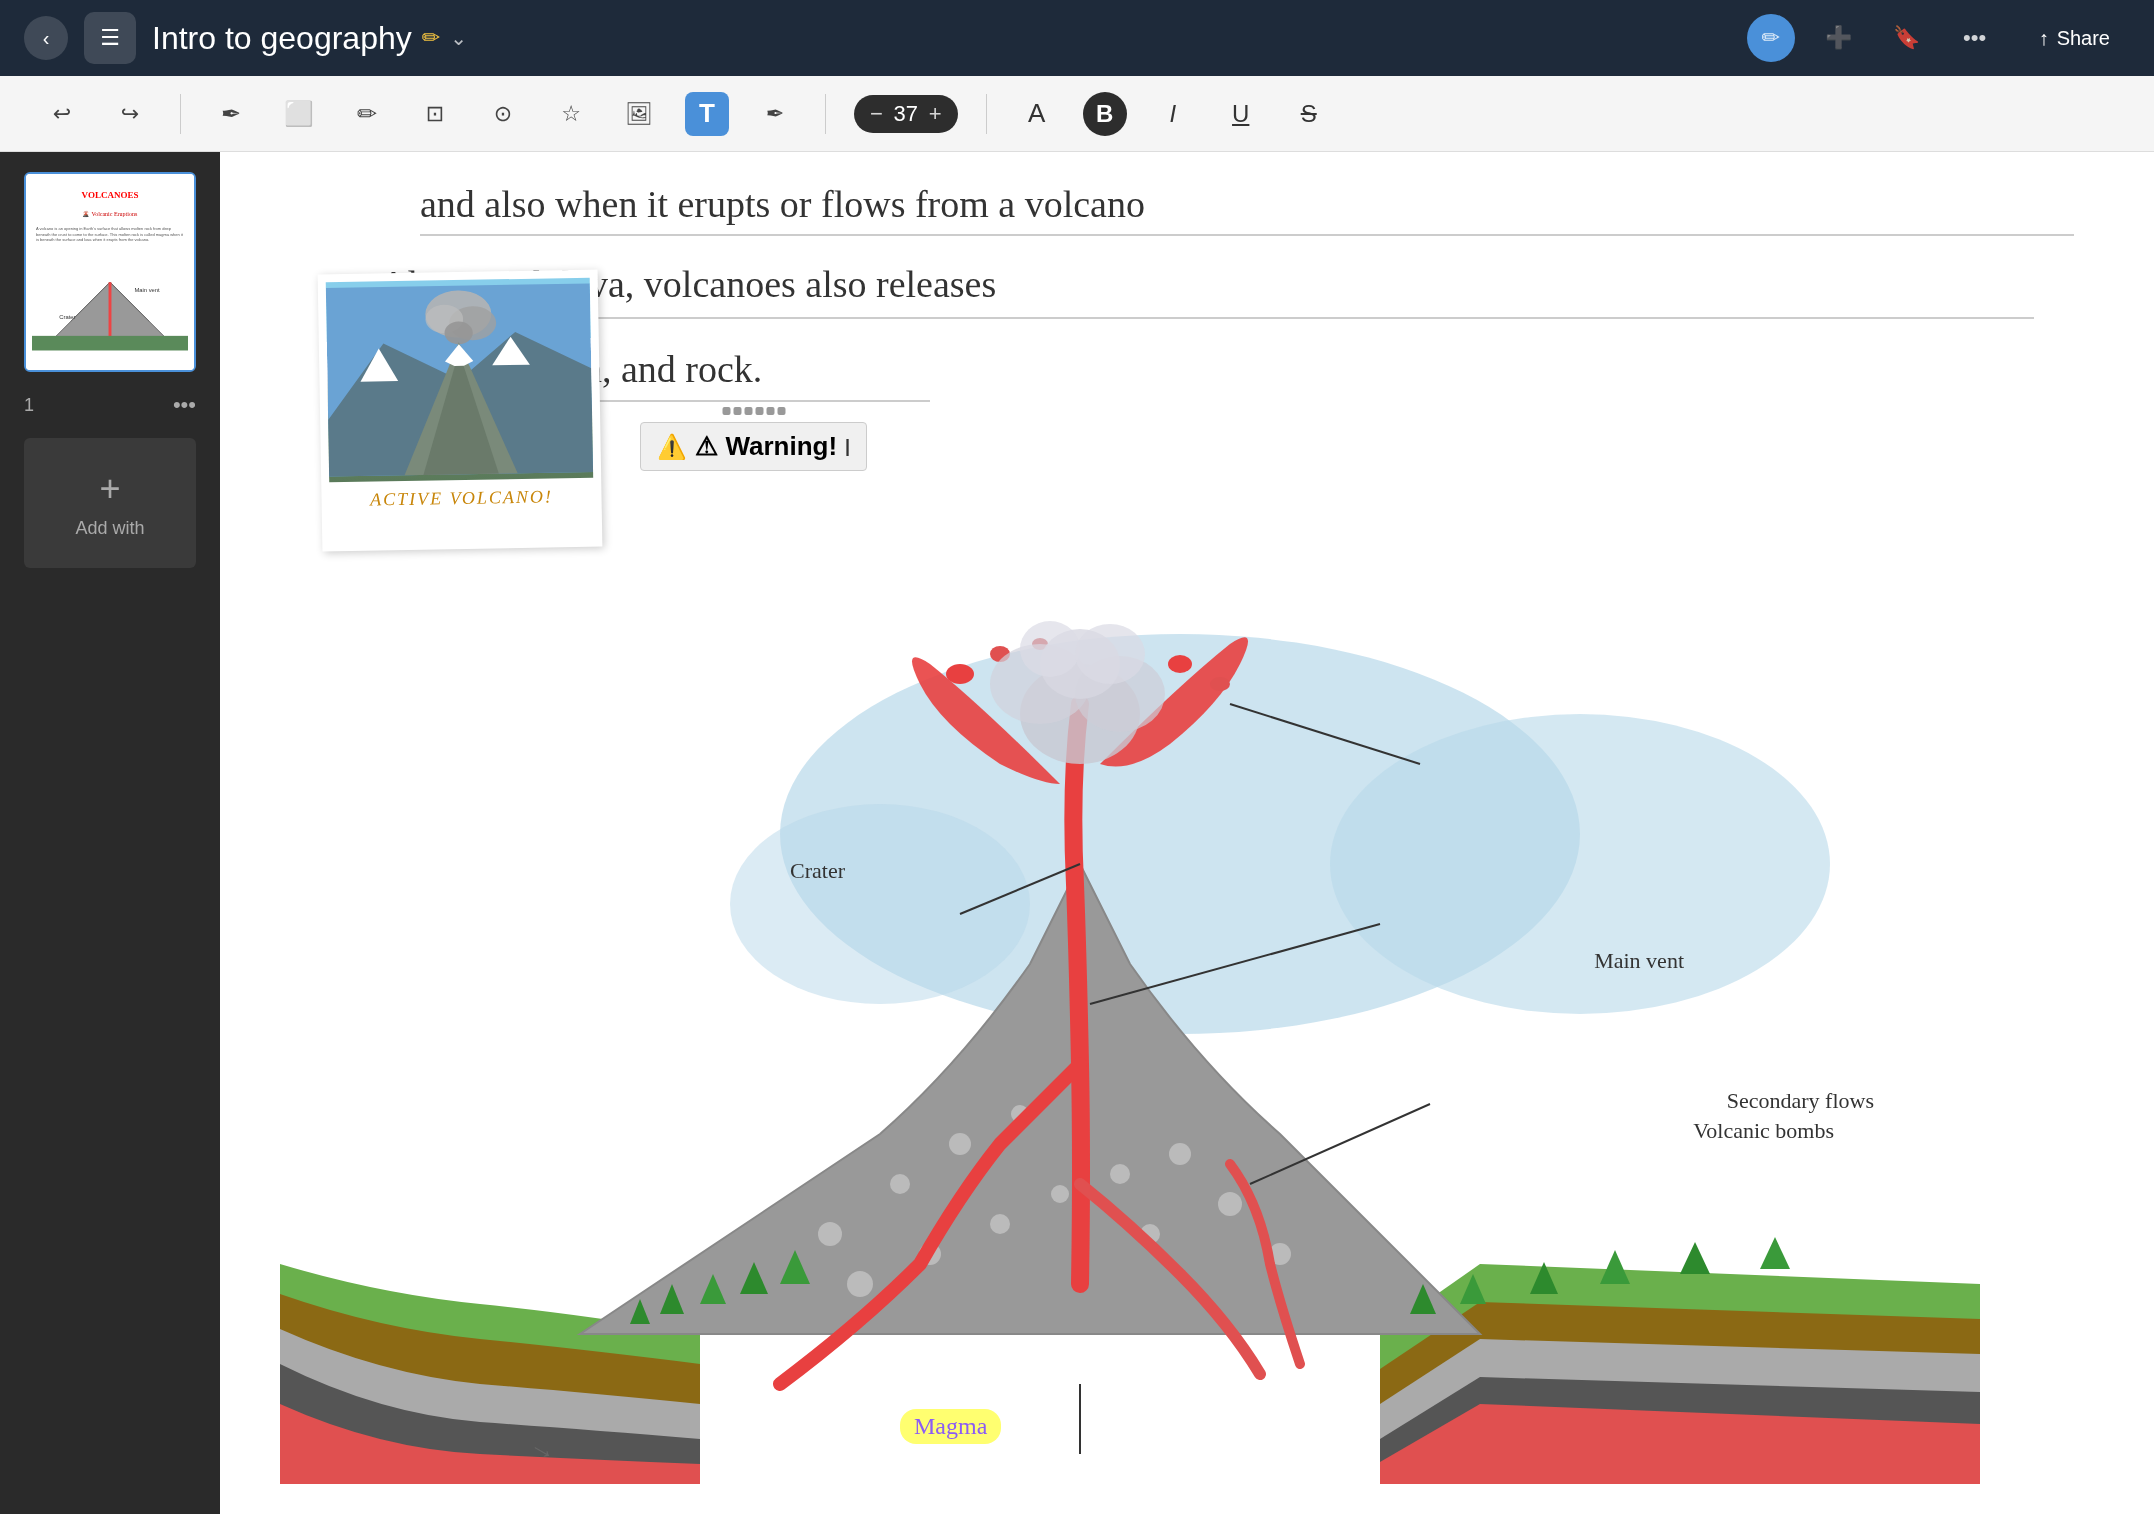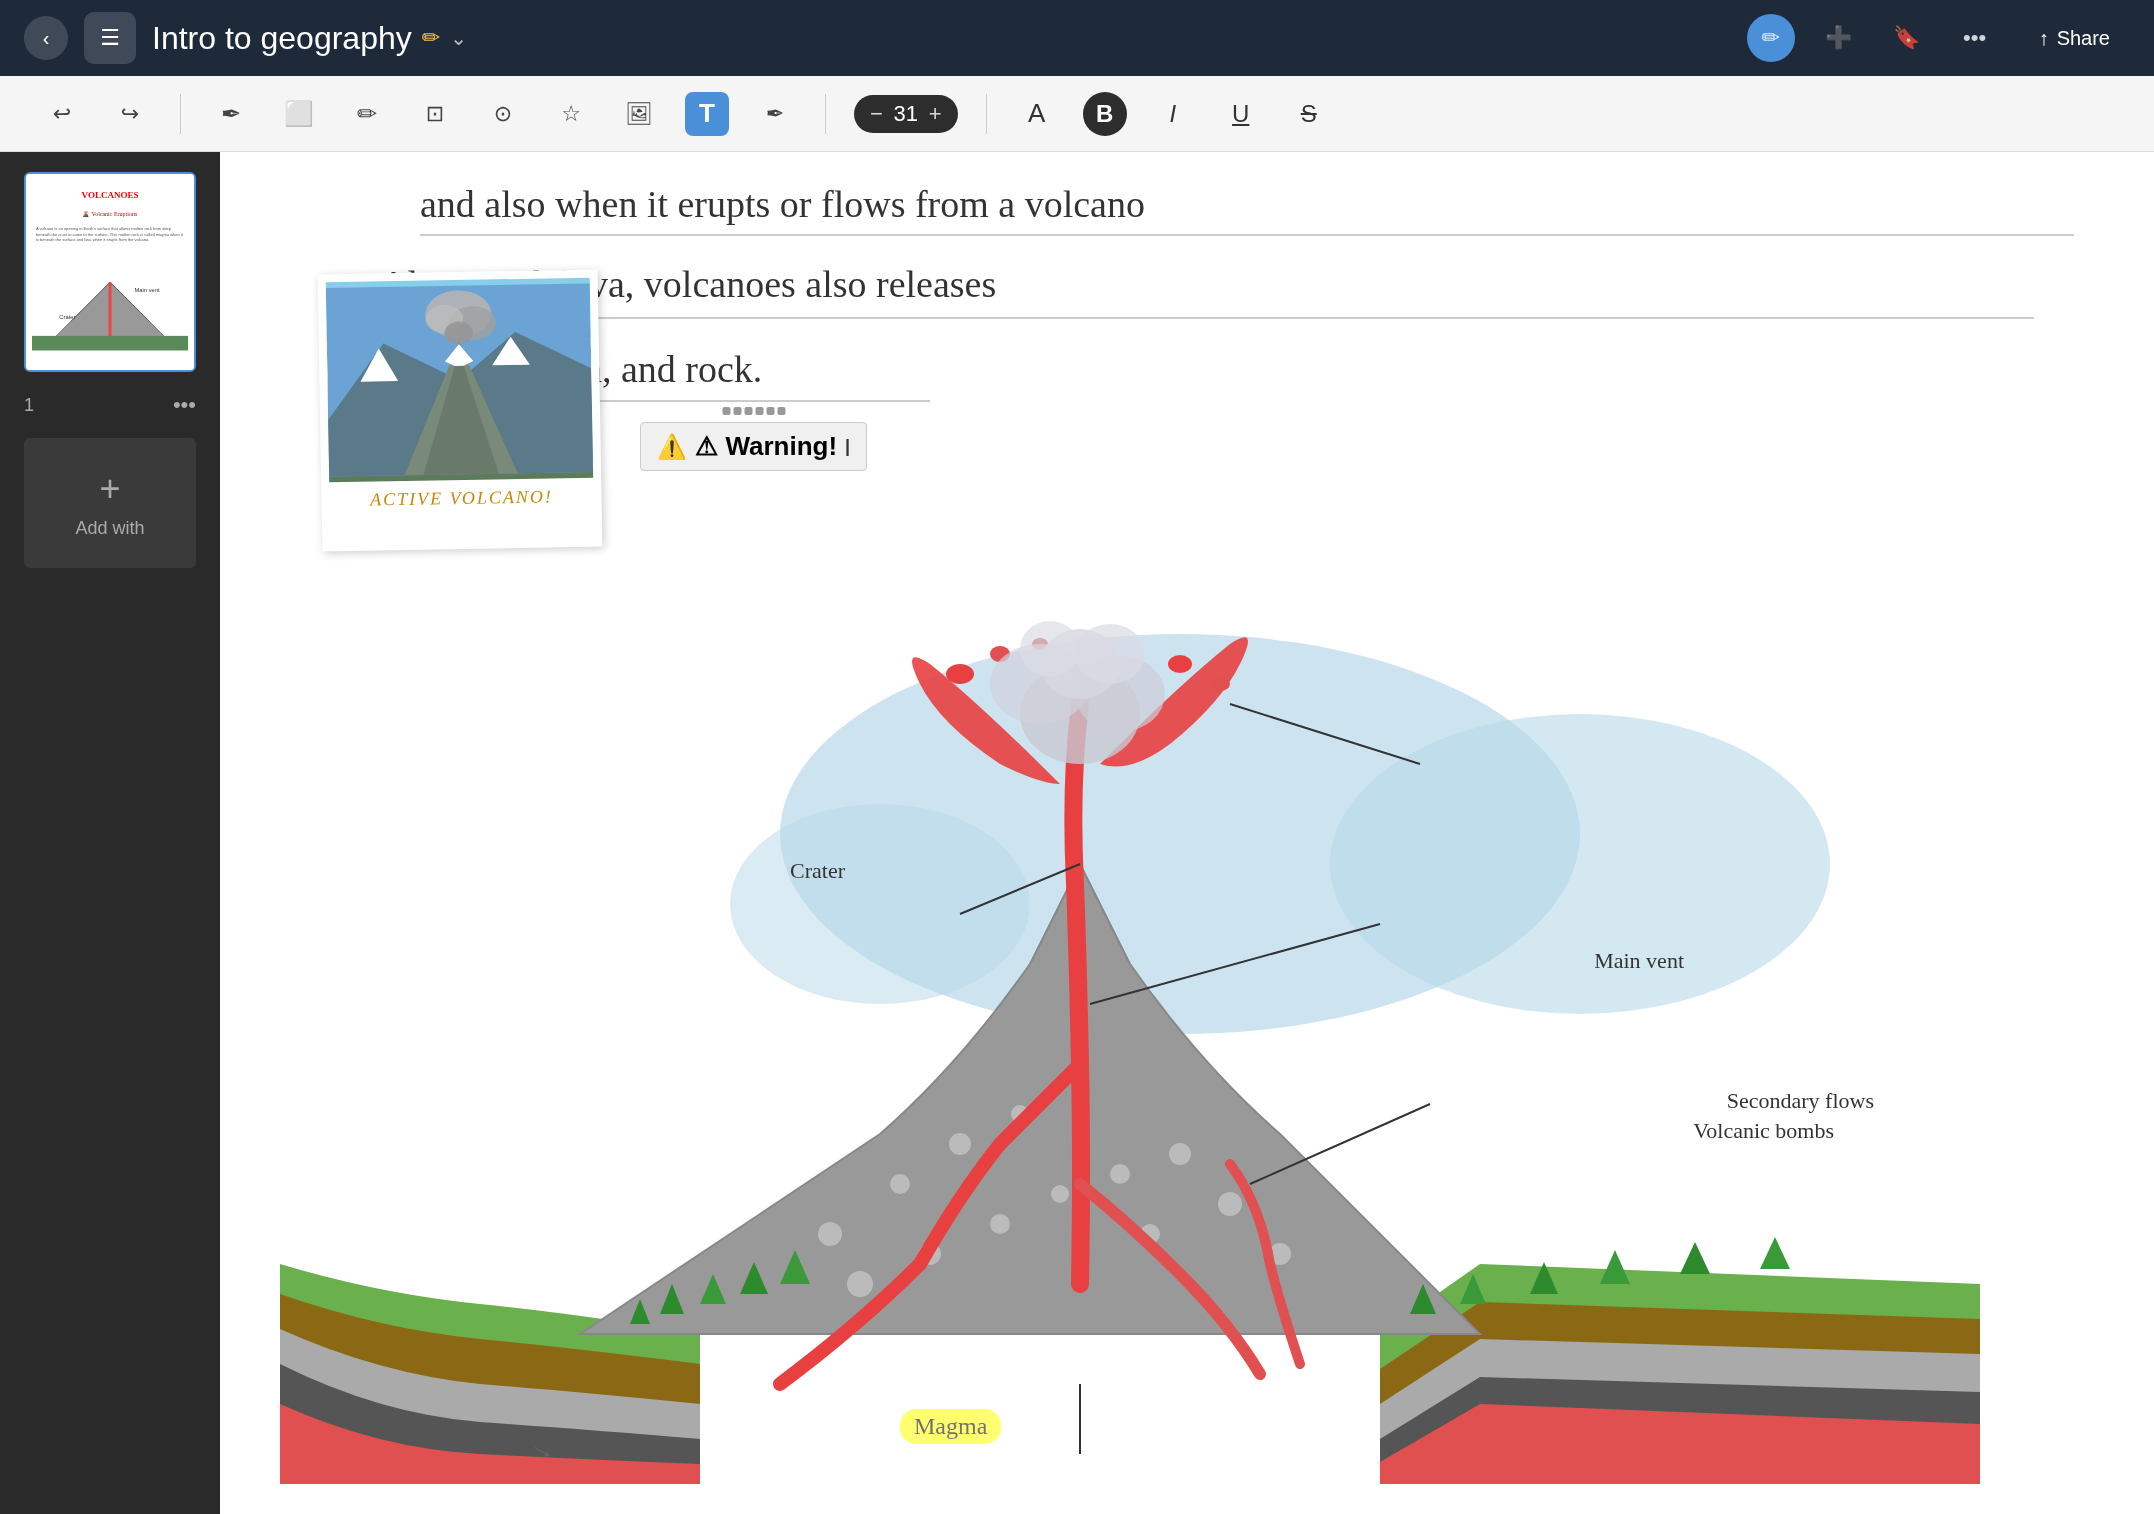--- a/index.html
+++ b/index.html
@@ -216,21 +216,21 @@
   </div>
   <div class="tool-btn active">
     <span style="font-size:26px; font-weight:bold;">T</span>
   </div>
   <div class="tool-btn">
     <span style="font-size:22px;">✒</span>
   </div>
   <div class="toolbar-divider"></div>
   <div class="font-size-ctrl">
     <span class="minus">−</span>
-    <span class="font-size-val">31</span>
+    <span class="font-size-val">37</span>
     <span class="plus">+</span>
   </div>
   <div class="toolbar-divider"></div>
   <div class="text-format-btn">
     <span style="font-size:26px;">A</span>
   </div>
   <div class="text-format-btn active">
     <span style="font-size:24px; font-weight:bold;">B</span>
   </div>
   <div class="text-format-btn">
@@ -438,18 +438,18 @@
     </svg>
 
     <div style="position:absolute; bottom:370px; right:320px; font-family:'Segoe Script','Comic Sans MS',cursive; font-size:22px; color:#333;">Volcanic bombs</div>
 
     <div style="position:absolute; bottom:630px; left:570px; font-family:'Segoe Script','Comic Sans MS',cursive; font-size:22px; color:#333;">Crater</div>
 
     <div style="position:absolute; bottom:540px; right:470px; font-family:'Segoe Script','Comic Sans MS',cursive; font-size:22px; color:#333;">Main vent</div>
 
     <div style="position:absolute; bottom:400px; right:280px; font-family:'Segoe Script','Comic Sans MS',cursive; font-size:22px; color:#333;">Secondary flows</div>
 
-    <div style="position:absolute; bottom:70px; left:680px; font-family:'Segoe Script','Comic Sans MS',cursive; font-size:24px; color:#737373; background:#ffff70; padding:4px 14px; border-radius:16px;">Magma</div>
+    <div style="position:absolute; bottom:70px; left:680px; font-family:'Segoe Script','Comic Sans MS',cursive; font-size:24px; color:#8b5cf6; background:#ffff70; padding:4px 14px; border-radius:16px;">Magma</div>
 
     <div style="position:absolute; bottom:50px; left:310px; color:#666; font-size:28px; transform:rotate(30deg);">→</div>
 
   </div>
 </div>
 
 </body></html>

